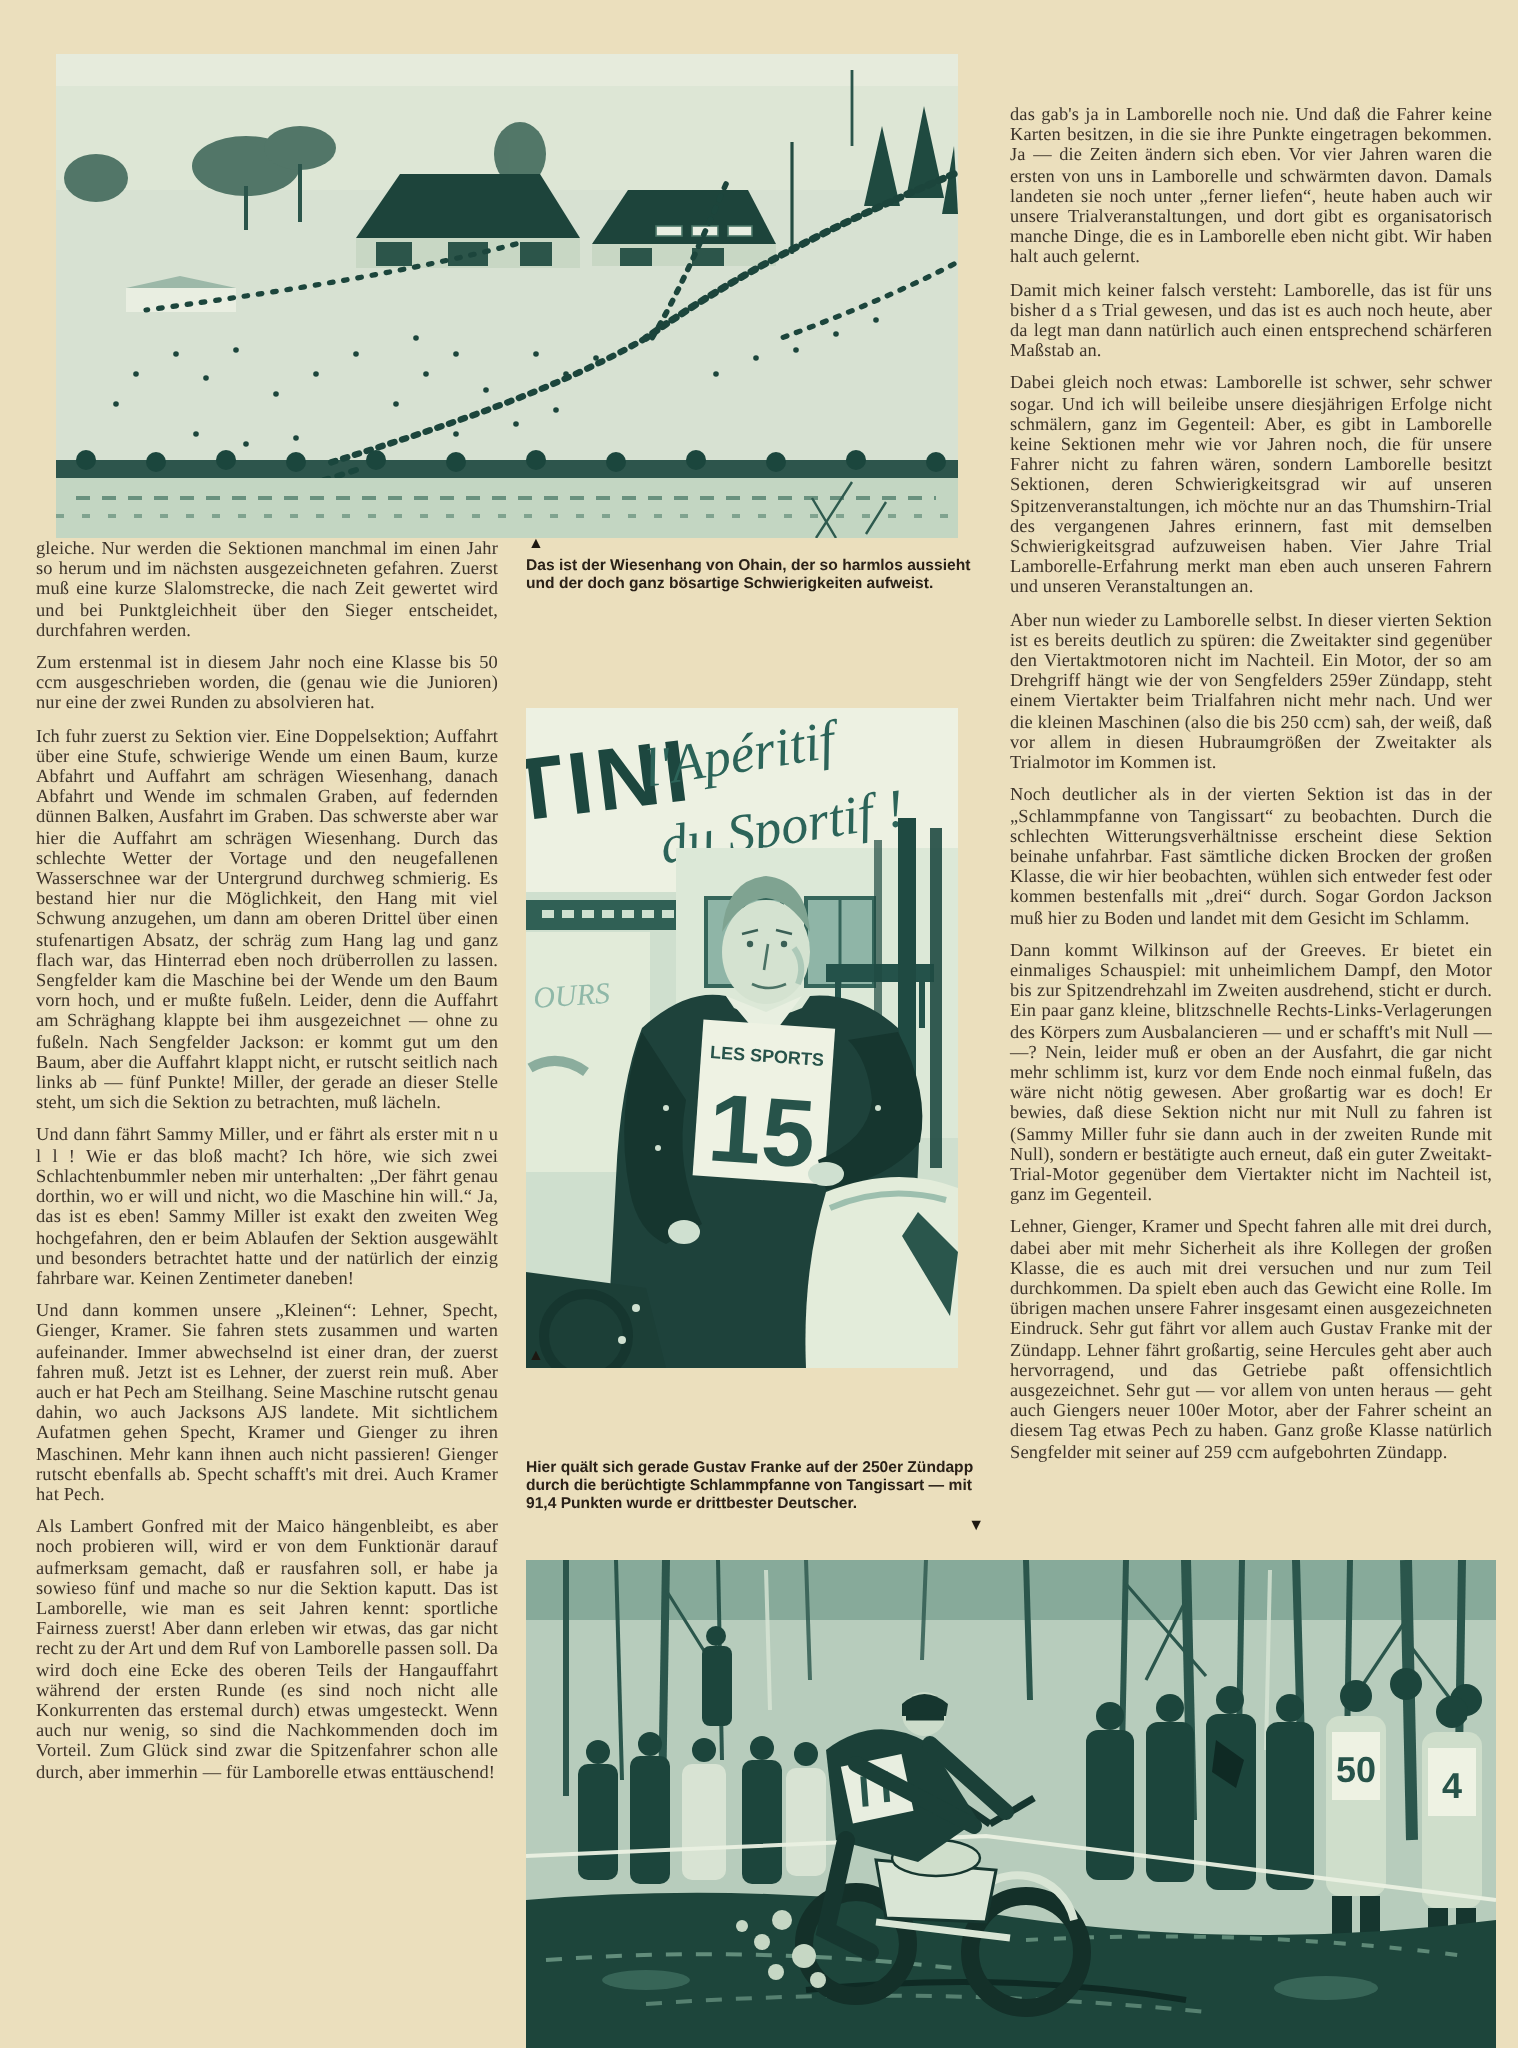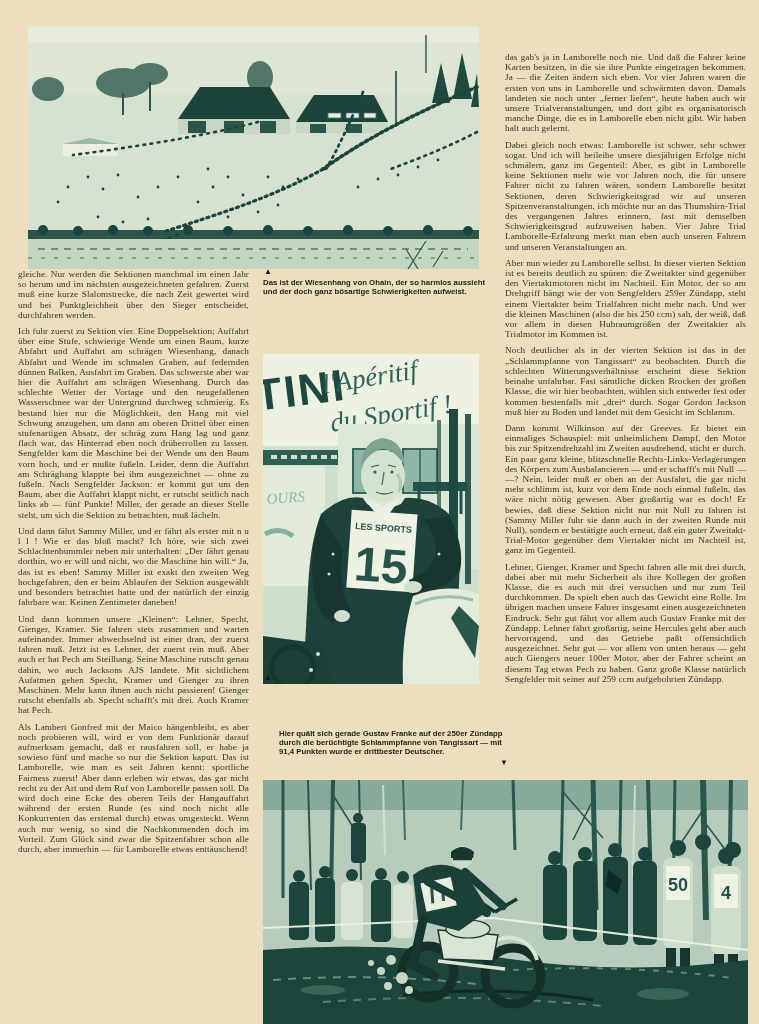--- a/index.html
+++ b/index.html
@@ -16,21 +16,21 @@
   .left-col  { left:18px;  top:269px; width:231px; }
   .right-col { left:505px; top:8px;   width:241px;margin-top:44px; }
   .caption {
     position:absolute; font-family:"Liberation Sans", sans-serif;
     font-weight:bold; color:#2a2118; font-size:7.8px; line-height:9px;
   }
   .caption .arr-up { display:block; font-size:8px; line-height:8px; margin:0 0 2px 1px; color:#1d1812; }
   .caption .arr-down { display:block; text-align:right; font-size:8px; line-height:8px; margin:3px 3px 0 0; color:#1d1812; }
   .cap-wiesenhang { left:263px; top:268px; width:230px; }
   .cap-jackson    { left:263px; top:674px; width:232px; }
-  .cap-franke     { left:279px; top:729px; width:232px; }
+  .cap-franke     { left:263px; top:729px; width:232px; }
   .photo { position:absolute; display:block; }
   #photo-hill    { left:28px;  top:27px; }
   #photo-paddock { left:263px; top:354px; }
   #photo-mud     { left:263px; top:780px; }
 </style>
 </head>
 <body>
 
 <div class="page">
 
@@ -140,28 +140,30 @@
     <rect y="212" width="451" height="30" fill="#c3d6c2"></rect>
     <g stroke="#53806d" fill="none">
       <path d="M10,222 H440" stroke-width="2" stroke-dasharray="7 6" opacity="0.8"></path>
       <path d="M0,231 H451" stroke-width="2" stroke-dasharray="4 9" opacity="0.6"></path>
       <path d="M380,242 l18,-28 M390,242 l-12,-20 M405,240 l10,-16" stroke="#2e5a4e" stroke-width="1.2"></path>
     </g>
   </svg>
 
   <div class="col left-col">
     <p>gleiche. Nur werden die Sektionen manchmal im einen Jahr so herum und im nächsten ausgezeichneten gefahren. Zuerst muß eine kurze Slalomstrecke, die nach Zeit gewertet wird und bei Punktgleichheit über den Sieger entscheidet, durchfahren werden.</p>
+    <p>Zum erstenmal ist in diesem Jahr noch eine Klasse bis 50 ccm ausgeschrieben worden, die (genau wie die Junioren) nur eine der zwei Runden zu absolvieren hat.</p>
     <p>Ich fuhr zuerst zu Sektion vier. Eine Doppelsektion; Auffahrt über eine Stufe, schwierige Wende um einen Baum, kurze Abfahrt und Auffahrt am schrägen Wiesenhang, danach Abfahrt und Wende im schmalen Graben, auf federnden dünnen Balken, Ausfahrt im Graben. Das schwerste aber war hier die Auffahrt am schrägen Wiesenhang. Durch das schlechte Wetter der Vortage und den neugefallenen Wasserschnee war der Untergrund durchweg schmierig. Es bestand hier nur die Möglichkeit, den Hang mit viel Schwung anzugehen, um dann am oberen Drittel über einen stufenartigen Absatz, der schräg zum Hang lag und ganz flach war, das Hinterrad eben noch drüberrollen zu lassen. Sengfelder kam die Maschine bei der Wende um den Baum vorn hoch, und er mußte fußeln. Leider, denn die Auffahrt am Schräghang klappte bei ihm ausgezeichnet — ohne zu fußeln. Nach Sengfelder Jackson: er kommt gut um den Baum, aber die Auffahrt klappt nicht, er rutscht seitlich nach links ab — fünf Punkte! Miller, der gerade an dieser Stelle steht, um sich die Sektion zu betrachten, muß lächeln.</p>
     <p>Und dann fährt Sammy Miller, und er fährt als erster mit n u l l ! Wie er das bloß macht? Ich höre, wie sich zwei Schlachtenbummler neben mir unterhalten: „Der fährt genau dorthin, wo er will und nicht, wo die Maschine hin will.“ Ja, das ist es eben! Sammy Miller ist exakt den zweiten Weg hochgefahren, den er beim Ablaufen der Sektion ausgewählt und besonders betrachtet hatte und der natürlich der einzig fahrbare war. Keinen Zentimeter daneben!</p>
     <p>Und dann kommen unsere „Kleinen“: Lehner, Specht, Gienger, Kramer. Sie fahren stets zusammen und warten aufeinander. Immer abwechselnd ist einer dran, der zuerst fahren muß. Jetzt ist es Lehner, der zuerst rein muß. Aber auch er hat Pech am Steilhang. Seine Maschine rutscht genau dahin, wo auch Jacksons AJS landete. Mit sichtlichem Aufatmen gehen Specht, Kramer und Gienger zu ihren Maschinen. Mehr kann ihnen auch nicht passieren! Gienger rutscht ebenfalls ab. Specht schafft's mit drei. Auch Kramer hat Pech.</p>
     <p>Als Lambert Gonfred mit der Maico hängenbleibt, es aber noch probieren will, wird er von dem Funktionär darauf aufmerksam gemacht, daß er rausfahren soll, er habe ja sowieso fünf und mache so nur die Sektion kaputt. Das ist Lamborelle, wie man es seit Jahren kennt: sportliche Fairness zuerst! Aber dann erleben wir etwas, das gar nicht recht zu der Art und dem Ruf von Lamborelle passen soll. Da wird doch eine Ecke des oberen Teils der Hangauffahrt während der ersten Runde (es sind noch nicht alle Konkurrenten das erstemal durch) etwas umgesteckt. Wenn auch nur wenig, so sind die Nachkommenden doch im Vorteil. Zum Glück sind zwar die Spitzenfahrer schon alle durch, aber immerhin — für Lamborelle etwas enttäuschend!</p>
   </div>
 
   <div class="col right-col">
     <p>das gab's ja in Lamborelle noch nie. Und daß die Fahrer keine Karten besitzen, in die sie ihre Punkte eingetragen bekommen. Ja — die Zeiten ändern sich eben. Vor vier Jahren waren die ersten von uns in Lamborelle und schwärmten davon. Damals landeten sie noch unter „ferner liefen“, heute haben auch wir unsere Trialveranstaltungen, und dort gibt es organisatorisch manche Dinge, die es in Lamborelle eben nicht gibt. Wir haben halt auch gelernt.</p>
+    <p>Damit mich keiner falsch versteht: Lamborelle, das ist für uns bisher d a s Trial gewesen, und das ist es auch noch heute, aber da legt man dann natürlich auch einen entsprechend schärferen Maßstab an.</p>
     <p>Dabei gleich noch etwas: Lamborelle ist schwer, sehr schwer sogar. Und ich will beileibe unsere diesjährigen Erfolge nicht schmälern, ganz im Gegenteil: Aber, es gibt in Lamborelle keine Sektionen mehr wie vor Jahren noch, die für unsere Fahrer nicht zu fahren wären, sondern Lamborelle besitzt Sektionen, deren Schwierigkeitsgrad wir auf unseren Spitzenveranstaltungen, ich möchte nur an das Thumshirn-Trial des vergangenen Jahres erinnern, fast mit demselben Schwierigkeitsgrad aufzuweisen haben. Vier Jahre Trial Lamborelle-Erfahrung merkt man eben auch unseren Fahrern und unseren Veranstaltungen an.</p>
     <p>Aber nun wieder zu Lamborelle selbst. In dieser vierten Sektion ist es bereits deutlich zu spüren: die Zweitakter sind gegenüber den Viertaktmotoren nicht im Nachteil. Ein Motor, der so am Drehgriff hängt wie der von Sengfelders 259er Zündapp, steht einem Viertakter beim Trialfahren nicht mehr nach. Und wer die kleinen Maschinen (also die bis 250 ccm) sah, der weiß, daß vor allem in diesen Hubraumgrößen der Zweitakter als Trialmotor im Kommen ist.</p>
     <p>Noch deutlicher als in der vierten Sektion ist das in der „Schlammpfanne von Tangissart“ zu beobachten. Durch die schlechten Witterungsverhältnisse erscheint diese Sektion beinahe unfahrbar. Fast sämtliche dicken Brocken der großen Klasse, die wir hier beobachten, wühlen sich entweder fest oder kommen bestenfalls mit „drei“ durch. Sogar Gordon Jackson muß hier zu Boden und landet mit dem Gesicht im Schlamm.</p>
     <p>Dann kommt Wilkinson auf der Greeves. Er bietet ein einmaliges Schauspiel: mit unheimlichem Dampf, den Motor bis zur Spitzendrehzahl im Zweiten ausdrehend, sticht er durch. Ein paar ganz kleine, blitzschnelle Rechts-Links-Verlagerungen des Körpers zum Ausbalancieren — und er schafft's mit Null — —? Nein, leider muß er oben an der Ausfahrt, die gar nicht mehr schlimm ist, kurz vor dem Ende noch einmal fußeln, das wäre nicht nötig gewesen. Aber großartig war es doch! Er bewies, daß diese Sektion nicht nur mit Null zu fahren ist (Sammy Miller fuhr sie dann auch in der zweiten Runde mit Null), sondern er bestätigte auch erneut, daß ein guter Zweitakt-Trial-Motor gegenüber dem Viertakter nicht im Nachteil ist, ganz im Gegenteil.</p>
     <p>Lehner, Gienger, Kramer und Specht fahren alle mit drei durch, dabei aber mit mehr Sicherheit als ihre Kollegen der großen Klasse, die es auch mit drei versuchen und nur zum Teil durchkommen. Da spielt eben auch das Gewicht eine Rolle. Im übrigen machen unsere Fahrer insgesamt einen ausgezeichneten Eindruck. Sehr gut fährt vor allem auch Gustav Franke mit der Zündapp. Lehner fährt großartig, seine Hercules geht aber auch hervorragend, und das Getriebe paßt offensichtlich ausgezeichnet. Sehr gut — vor allem von unten heraus — geht auch Giengers neuer 100er Motor, aber der Fahrer scheint an diesem Tag etwas Pech zu haben. Ganz große Klasse natürlich Sengfelder mit seiner auf 259 ccm aufgebohrten Zündapp.</p>
   </div>
 
   <div class="caption cap-wiesenhang">
     <span class="arr-up">▲</span>
     <span>Das ist der Wiesenhang von Ohain, der so harmlos aussieht und der doch ganz bösartige Schwierigkeiten aufweist.</span>

